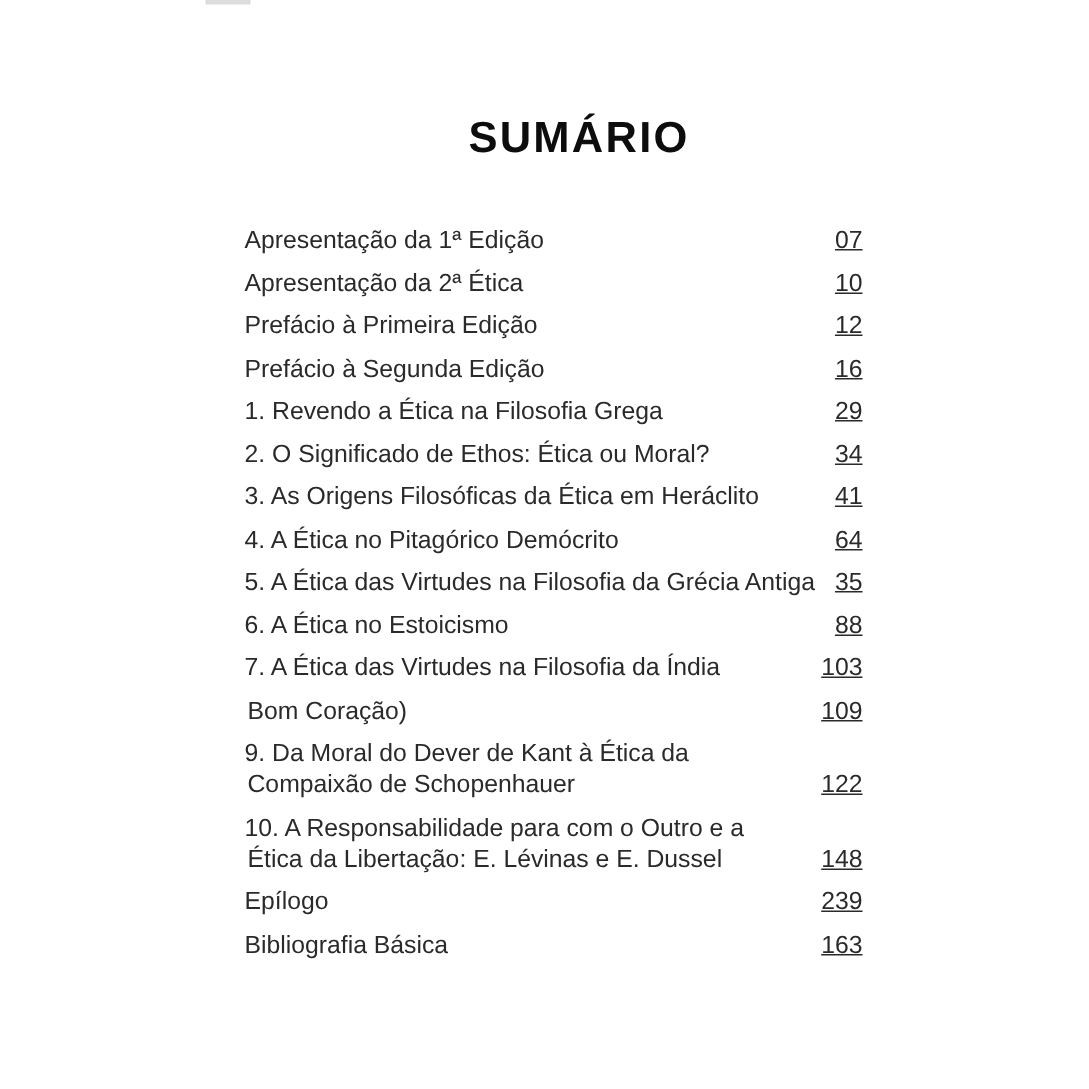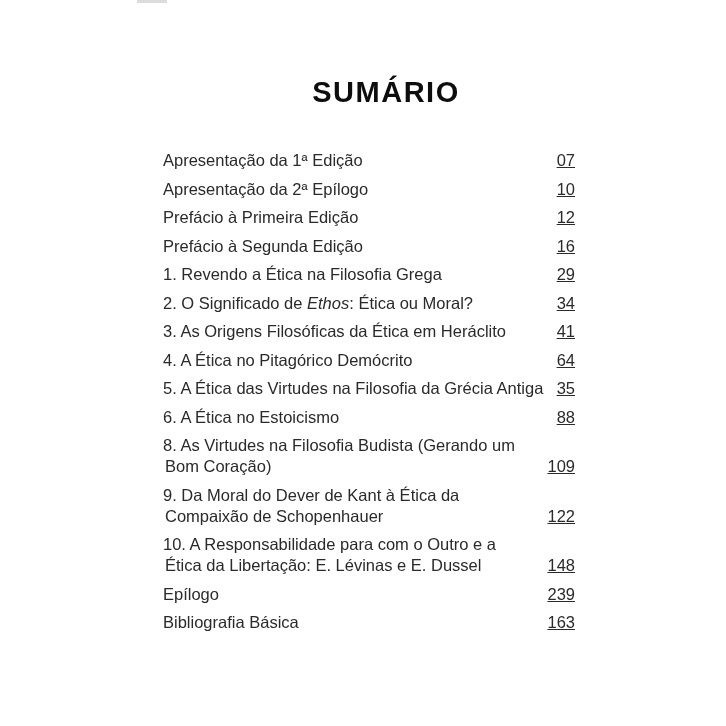--- a/index.html
+++ b/index.html
@@ -60,40 +60,39 @@
     margin-left: 2px;
   }
   .toc-page {
     flex: 0 0 auto;
     margin-left: 10px;
     text-align: right;
     white-space: nowrap;
     text-decoration: underline;
   }
   .it {
-    font-style: italic;
   }
 </style>
 </head>
 <body>
 
 <div class="page">
   <div class="top-artifact"></div>
   <div class="content">
     <h1 class="page-title">SUMÁRIO</h1>
     <div class="toc-list">
         <div class="toc-row">
           <div class="toc-label">
             <div class="toc-line">Apresentação da 1ª Edição</div>
           </div>
           <div class="toc-page">07</div>
         </div>
         <div class="toc-row">
           <div class="toc-label">
-            <div class="toc-line">Apresentação da 2ª Epílogo</div>
+            <div class="toc-line">Apresentação da 2ª Ética</div>
           </div>
           <div class="toc-page">10</div>
         </div>
         <div class="toc-row">
           <div class="toc-label">
             <div class="toc-line">Prefácio à Primeira Edição</div>
           </div>
           <div class="toc-page">12</div>
         </div>
         <div class="toc-row">
@@ -133,21 +132,26 @@
           <div class="toc-page">35</div>
         </div>
         <div class="toc-row">
           <div class="toc-label">
             <div class="toc-line">6. A Ética no Estoicismo</div>
           </div>
           <div class="toc-page">88</div>
         </div>
         <div class="toc-row">
           <div class="toc-label">
-            <div class="toc-line">8. As Virtudes na Filosofia Budista (Gerando um</div>
+            <div class="toc-line">7. A Ética das Virtudes na Filosofia da Índia</div>
+          </div>
+          <div class="toc-page">103</div>
+        </div>
+        <div class="toc-row">
+          <div class="toc-label">
             <div class="toc-line cont">Bom Coração)</div>
           </div>
           <div class="toc-page">109</div>
         </div>
         <div class="toc-row">
           <div class="toc-label">
             <div class="toc-line">9. Da Moral do Dever de Kant à Ética da</div>
             <div class="toc-line cont">Compaixão de Schopenhauer</div>
           </div>
           <div class="toc-page">122</div>

